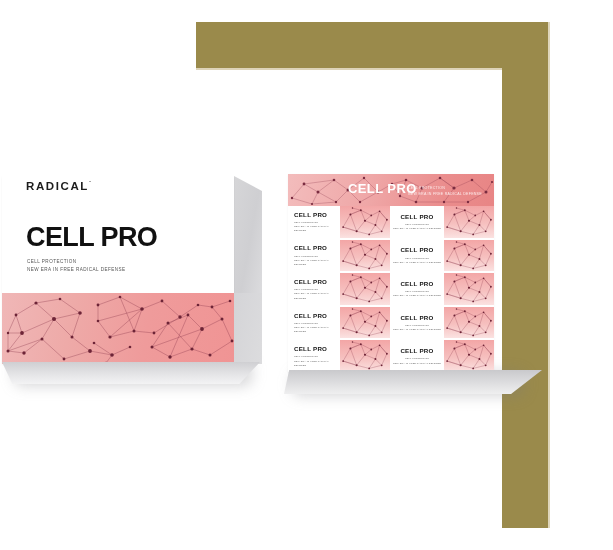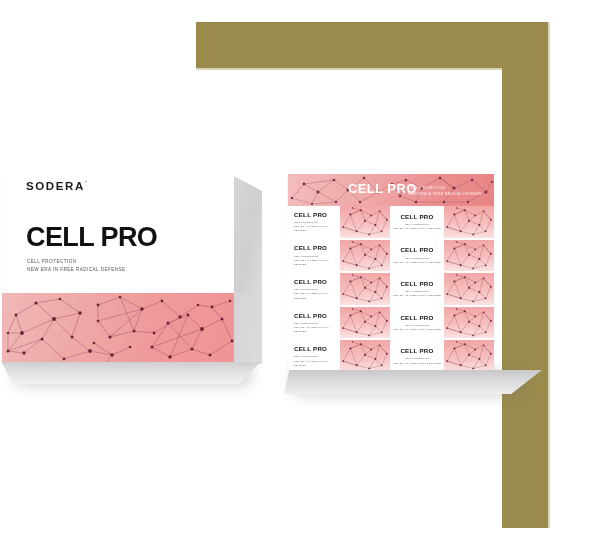--- a/index.html
+++ b/index.html
@@ -138,21 +138,21 @@
 
   <div class="drop" style="left:14px;top:360px;width:238px;height:26px;"></div>
 
   <div id="left-pack">
 
     <div id="left-side"></div>
 
     <div id="left-face">
 
       <div class="pack-logo" style="left:24px;top:4px;">
-        <span>SODERA</span><span class="tm">´</span>
+        <span>RADICAL</span><span class="tm">´</span>
       </div>
 
       <div class="pack-title" style="left:24px;top:48px;">CELL PRO</div>
 
       <div class="pack-sub" style="left:25px;top:82px;">
         <div>CELL PROTECTION</div>
         <div>NEW ERA IN FREE RADICAL DEFENSE</div>
       </div>
 
       <div id="left-band">

